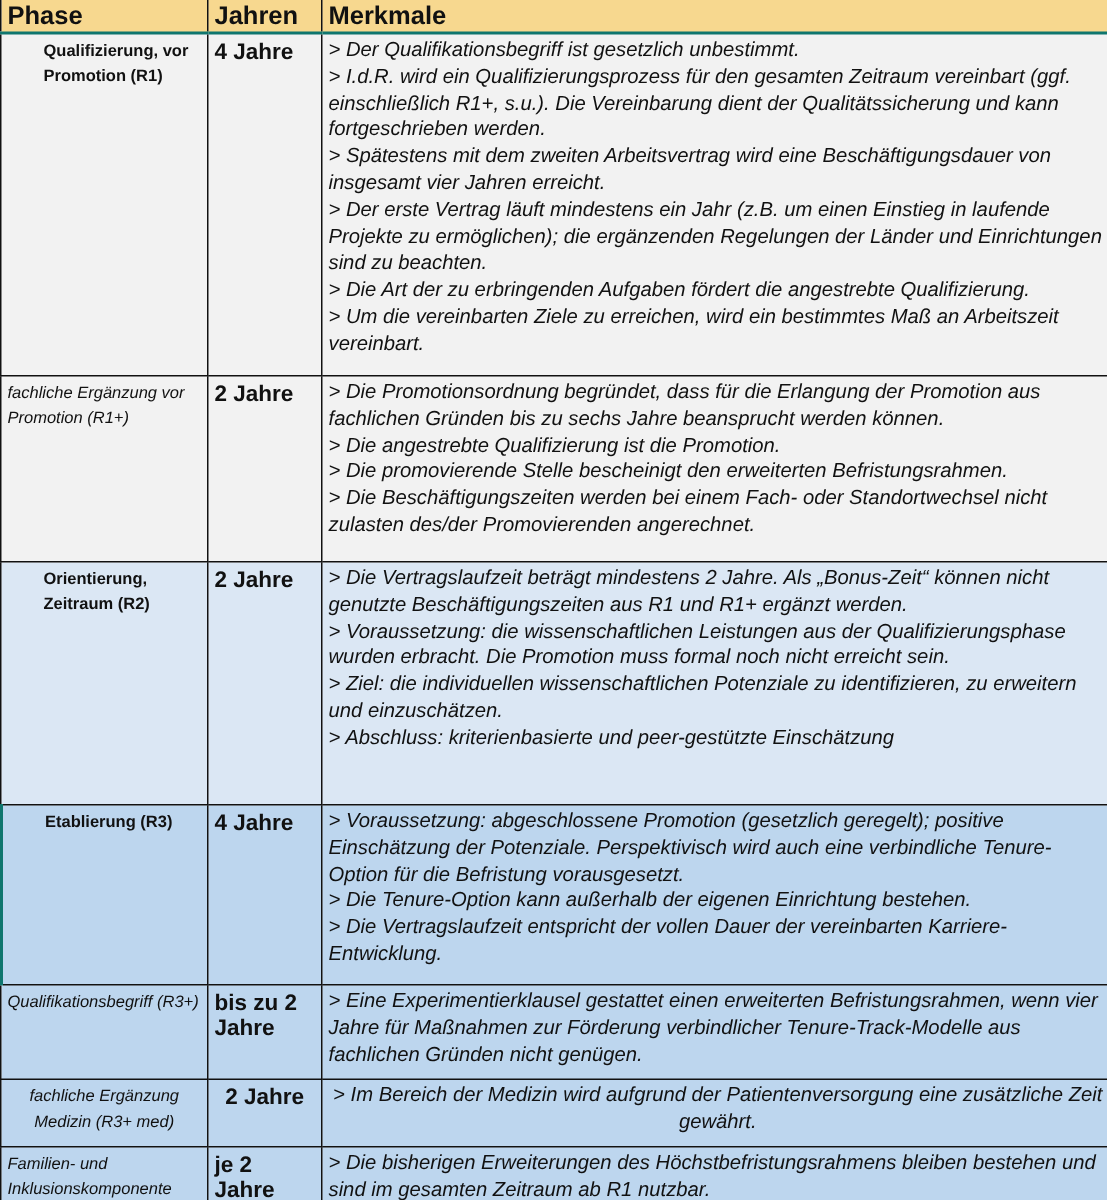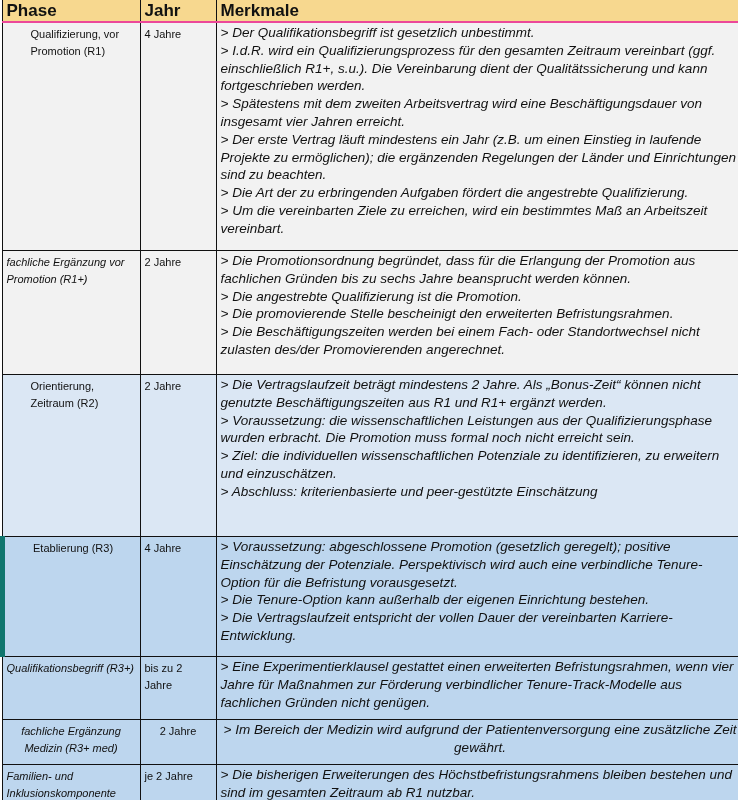--- a/index.html
+++ b/index.html
@@ -24,51 +24,51 @@
     text-align: left;
     padding: 2px 4px;
   }
   th {
     background: #f7d88f;
     font-size: 17px;
     font-weight: bold;
     height: 20px;
     padding: 1px 4px 0 4px;
     border-top: 0;
-    border-bottom: 2px solid #ec4899;
+    border-bottom: 2px solid #0f766e;
   }
   td.phase { font-size: 11px; line-height: 17px; padding-top: 3px; }
-  td.phase.bold { font-weight: normal; padding-left: 28px; }
+  td.phase.bold { font-weight: bold; padding-left: 28px; }
   td.phase.ital { font-style: italic; margin-top: 12px; }
-  td.dauer { font-size: 11px; font-weight: normal; line-height: 17px; padding-top: 3px; }
+  td.dauer { font-size: 15px; font-weight: bold; line-height: 17px; padding-top: 3px; }
   td.merk { font-size: 13.5px; line-height: 17.8px; padding-top: 1px; padding-right: 2px; }
   .merk .line { display: block; font-style: italic; }
 
   tr.r-r1 td   { background: #f2f2f2; height: 222px; }
   tr.r-r1p td  { background: #f2f2f2; height: 118px; }
   tr.r-r2 td   { background: #dbe7f4; height: 156px; }
   tr.r-r3 td   { background: #bdd6ee; height: 114px; }
   tr.r-r3p td  { background: #bdd6ee; height: 57px; }
   tr.r-r3m td  { background: #bdd6ee; height: 39px; text-align: center; }
   tr.r-fam td  { background: #bdd6ee; height: 50px; }
-  tr.r-r3 td.phase { border-left: 6px solid #0f766e; }
+  tr.r-r3 td.phase { border-left: 3px solid #0f766e; }
 </style>
 </head>
 <body>
 
 <table class="phases">
   <colgroup>
     <col class="c-phase">
       <col class="c-dauer">
       <col class="c-merk">
   </colgroup>
   <thead>
     <tr>
       <th>Phase</th>
-      <th>Jahr</th>
+      <th>Jahren</th>
       <th>Merkmale</th>
     </tr>
   </thead>
   <tbody>
     <tr class="r-r1">
       <td class="phase bold">Qualifizierung, vor Promotion (R1)</td>
       <td class="dauer">4 Jahre</td>
       <td class="merk">
         <span class="line">&gt; Der Qualifikationsbegriff ist gesetzlich unbestimmt.</span>
         <span class="line">&gt; I.d.R. wird ein Qualifizierungsprozess für den gesamten Zeitraum vereinbart (ggf. einschließlich R1+, s.u.). Die Vereinbarung dient der Qualitätssicherung und kann fortgeschrieben werden.</span>

